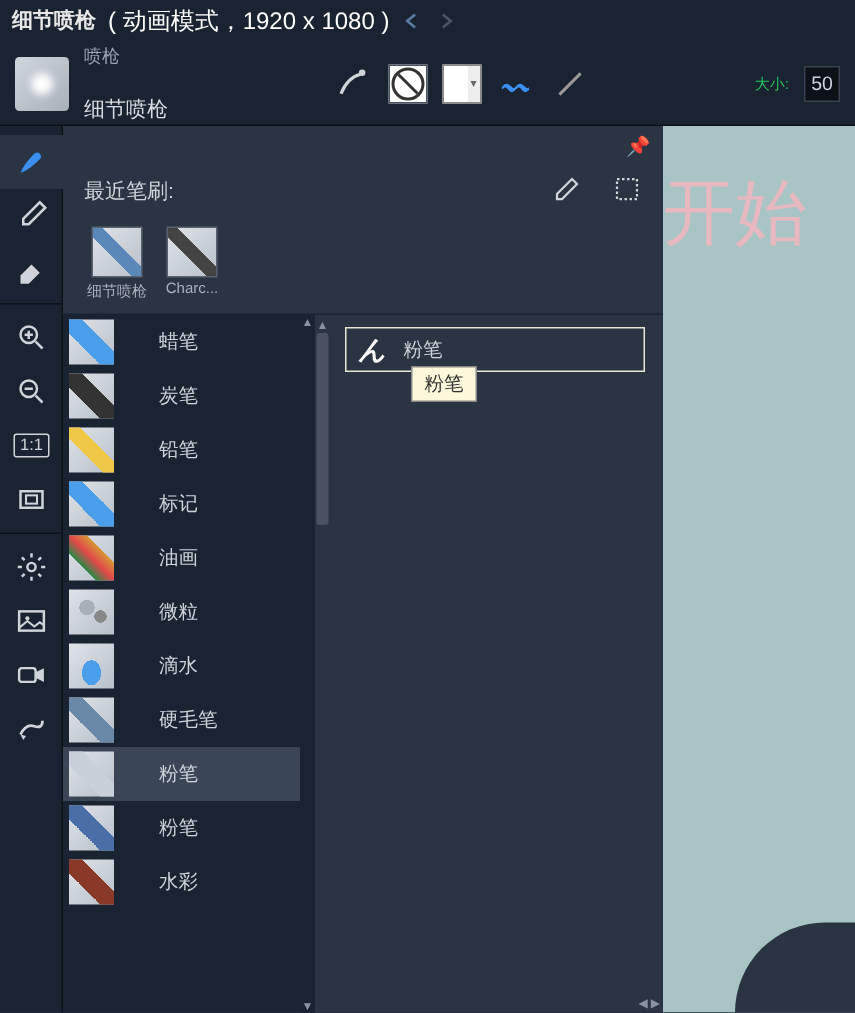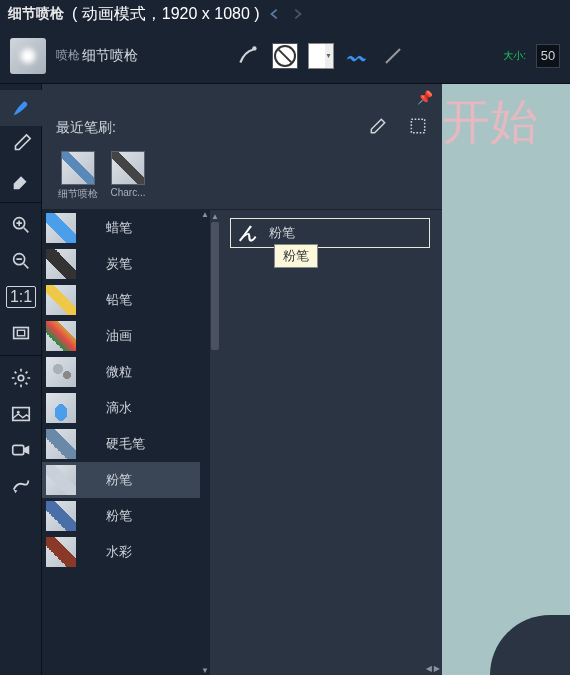--- a/index.html
+++ b/index.html
@@ -5,41 +5,41 @@
     * { margin:0; padding:0; box-sizing:border-box; font-family:"Microsoft YaHei",sans-serif; }
     body { width:570px; height:675px; background:#1a2332; overflow:hidden; color:#cfd4da; font-size:13px; position:relative; }
     .titlebar { height:28px; background:#1a2332; display:flex; align-items:center; padding:0 8px; gap:8px; }
     .titlebar .tt { font-weight:bold; color:#e8e8e8; font-size:14px; }
     .titlebar .st { color:#ffffff; font-size:16px;text-align:center; }
     .nav-arrow { width:14px; height:14px; display:inline-block; }
     .nav-arrow svg { width:100%; height:100%; }
     .toolbar { height:56px; background:#1a2332; display:flex; align-items:center; padding:0 10px; gap:10px; border-bottom:1px solid #0c1118; }
     .tool-icon { width:36px; height:36px; background:linear-gradient(135deg,#d0d6dc,#a8b0ba); border-radius:3px; display:flex; align-items:center; justify-content:center; position:relative; }
     .tool-icon::after { content:""; position:absolute; width:20px; height:20px; background:radial-gradient(circle,#fff 30%,transparent 70%); filter:blur(2px); }
-    .tool-label { display:flex; flex-direction:row; gap:2px; }
+    .tool-label { display:flex; flex-direction:column; gap:18px; }
     .tool-label span { font-size:12px; color:#9aa3b0; }
     .tool-label span:last-child { font-size:14px; color:#d8dce2; }
     .sp { flex:1; }
     .tb-btn { width:26px; height:26px; display:flex; align-items:center; justify-content:center; cursor:pointer; }
     .tb-box { width:26px; height:26px; background:#2a3442; border:1px solid #4a5262; display:flex; align-items:center; justify-content:center; }
     .tb-box.nobk { background:#fff; position:relative; }
     .tb-box.nobk::after { content:""; width:18px; height:18px; border:2px solid #333; border-radius:50%; transform:rotate(45deg); position:relative; }
     .tb-box.nobk::before { content:""; position:absolute; width:18px; height:2px; background:#333; transform:rotate(45deg); }
     .color-box { width:26px; height:26px; background:#fff; border:1px solid #888; display:flex; }
     .color-box .dd { width:8px; display:flex; align-items:center; justify-content:center; font-size:8px; color:#666; background:#eee; }
     .size-lbl { font-size:10px; color:#22c55e; }
     .size-inp { width:24px; height:24px; background:#0c1118; border:1px solid #3a4252; color:#cfd4da; text-align:center; font-size:13px; }
     .wavy { color:#3a8ff0; font-size:18px; }
     .slash { width:20px; height:2px; background:#999; transform:rotate(-45deg); }
     .main { display:flex; height:calc(100% - 84px); }
     .sidetools { width:42px; background:#1a2332; display:flex; flex-direction:column; padding-top:6px; border-right:1px solid #0c1118; }
     .sbt { width:42px; height:36px; display:flex; align-items:center; justify-content:center; cursor:pointer; }
     .sbt.active { background:#2a3442; }
     .sbt svg { width:22px; height:22px; }
-    .sbt .oneone { font-size:16px; color:#cfd4da; border:1px solid #cfd4da; padding:1px 3px; border-radius:2px; }
+    .sbt .oneone { font-size:11px; color:#cfd4da; border:1px solid #cfd4da; padding:1px 3px; border-radius:2px; }
     .sbt-sep { height:1px; background:#0c1118; margin:4px 0; }
     .panel { width:400px; background:#2a3442; position:relative; display:flex; flex-direction:column; }
     .pin { position:absolute; right:8px; top:6px; color:#8a92a0; }
     .recent { padding:12px 14px 8px; }
     .recent-hd { display:flex; align-items:center; justify-content:space-between; margin-bottom:12px; }
     .recent-hd span { font-size:14px; color:#cfd4da;margin-top:20px; }
     .recent-ic { display:flex; gap:20px; }
     .recent-ic svg { width:20px; height:20px; }
     .thumbs { display:flex; gap:6px; }
     .thumb { display:flex; flex-direction:column; align-items:center; gap:2px; width:44px; }
@@ -70,21 +70,21 @@
     .cat span { font-size:13px; color:#cfd4da;padding-left:20px; }
     .sublist { flex:1; background:#2a3442; padding:8px; position:relative; }
     .sub-scroll { position:absolute; left:0; top:0; width:10px; height:100%; }
     .sub-scroll::before { content:"▲"; position:absolute; top:2px; left:1px; font-size:8px; color:#8a92a0; }
     .sub-scroll .thb { position:absolute; top:12px; left:1px; width:8px; height:128px; background:#4a5262; border-radius:2px; }
     .sub-item { display:flex; align-items:center; gap:10px; height:30px; border:1px solid #e8e8d8; padding:0 6px; margin-left:12px; width:200px; }
     .sub-ic { width:22px; height:22px; display:flex; align-items:center; justify-content:center; font-size:18px; font-weight:bold; font-style:italic; color:#fff; }
     .tooltip { position:absolute; left:64px; top:34px; background:#fbf8dc; border:1px solid #888; padding:2px 8px; font-size:13px; color:#333; }
     .sub-bot { position:absolute; right:2px; bottom:2px; display:flex; gap:2px; font-size:8px; color:#8a92a0; }
     .canvas { flex:1; background:#a8c4c4; position:relative; }
-    .canvas-text { position:absolute; top:6px; left:0px; font-size:48px; color:#e8b8c0; font-family:KaiTi,serif; }
+    .canvas-text { position:absolute; top:26px; left:0px; font-size:48px; color:#e8b8c0; font-family:KaiTi,serif; }
     .canvas-curl { position:absolute; right:0; bottom:0; width:80px; height:60px; background:#2a3442; border-top-left-radius:60px; }
   </style>
 </head>
 <body>
 
 <div class="titlebar">
   <span class="tt">细节喷枪</span>
   <span class="st">( 动画模式，1920 x 1080 )</span>
   <span class="nav-arrow"><svg viewBox="0 0 16 16">
         <path d="M10 3 L4 8 L10 13" fill="none" stroke="#5a7aa0" stroke-width="2"></path>
@@ -222,20 +222,24 @@
             </div>
             <div class="cat">
               <div class="cat-ic ic-charcoal"></div>
               <span>炭笔</span>
             </div>
             <div class="cat">
               <div class="cat-ic ic-pencil"></div>
               <span>铅笔</span>
             </div>
             <div class="cat">
+              <div class="cat-ic ic-marker"></div>
+              <span>标记</span>
+            </div>
+            <div class="cat">
               <div class="cat-ic ic-oil"></div>
               <span>油画</span>
             </div>
             <div class="cat">
               <div class="cat-ic ic-particle"></div>
               <span>微粒</span>
             </div>
             <div class="cat">
               <div class="cat-ic ic-drip"></div>
               <span>滴水</span>

